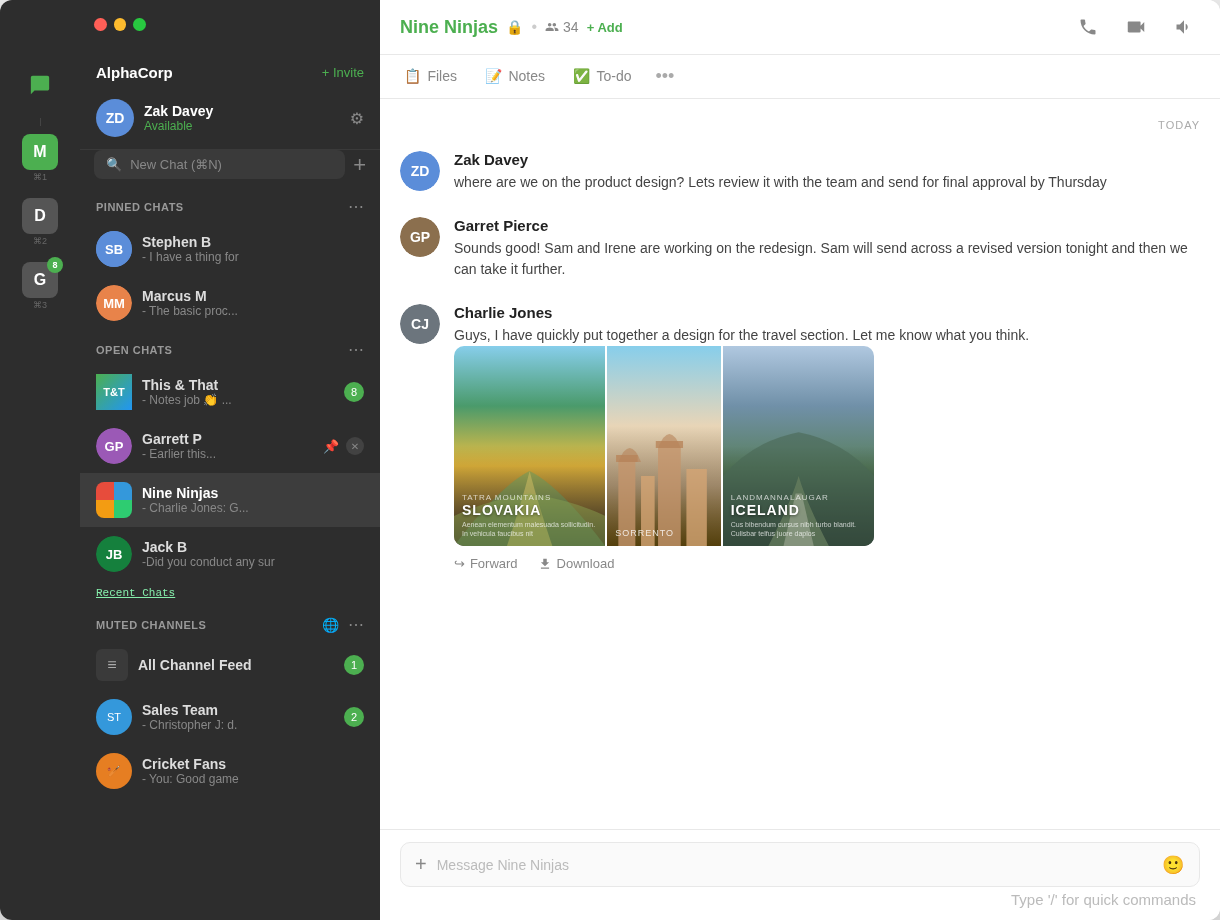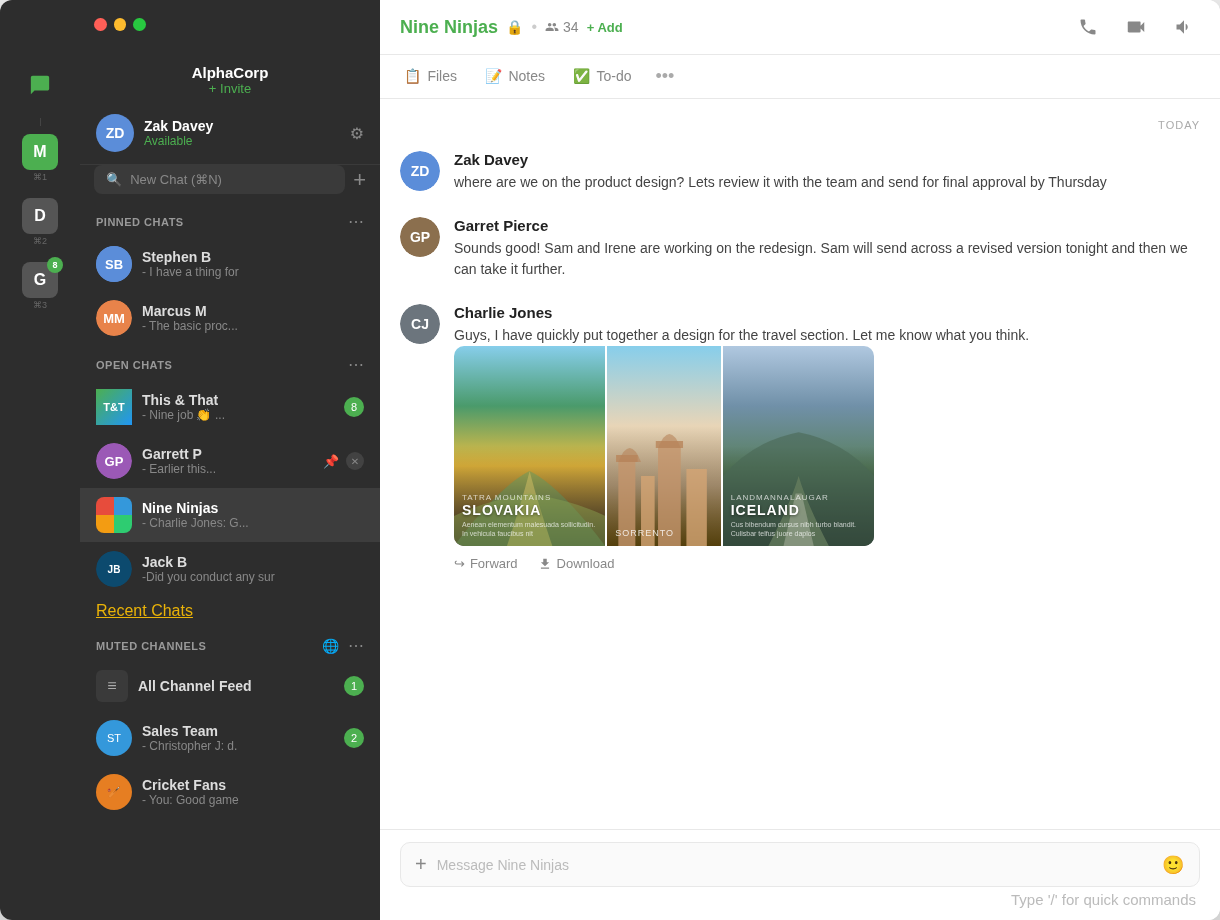--- a/index.html
+++ b/index.html
@@ -16,21 +16,21 @@
     
     .icon-bar { width: 80px; background: #2d2d2d; display: flex; flex-direction: column; align-items: center; padding-top: 50px; gap: 4px; }
     .icon-bar-item { width: 42px; height: 42px; border-radius: 10px; display: flex; align-items: center; justify-content: center; color: #aaa; font-size: 18px; cursor: pointer; position: relative; margin-bottom: 4px; }
     .icon-bar-letter { width: 36px; height: 36px; border-radius: 8px; background: #555; display: flex; align-items: center; justify-content: center; color: white; font-weight: bold; font-size: 16px; cursor: pointer; position: relative; }
     .icon-bar-letter.active { background: #4CAF50; }
     .icon-bar-section { display: flex; flex-direction: column; align-items: center; margin-bottom: 12px; }
     .icon-bar-sc { font-size: 9px; color: #666; margin-top: 2px; }
 
     
     .sidebar { width: 300px; background: #2d2d2d; display: flex; flex-direction: column; }
-    .sidebar-header { padding: 14px 16px 10px; display: flex; align-items: center; justify-content: space-between; padding-top: 16px; flex-direction: column; }
+    .sidebar-header { padding: 14px 16px 10px; display: flex; align-items: center; justify-content: space-between; padding-top: 16px; }
     .sidebar-title { color: white; font-size: 15px; font-weight: 600; }
     .invite-btn { color: #4CAF50; font-size: 13px; cursor: pointer; display: flex; align-items: center; gap: 4px; }
     .profile-row { padding: 8px 16px 12px; display: flex; align-items: center; gap: 10px; border-bottom: 1px solid #3a3a3a; }
     .profile-avatar { width: 38px; height: 38px; border-radius: 50%; background: #888; overflow: hidden; position: relative; }
     .avatar-placeholder { width: 100%; height: 100%; display: flex; align-items: center; justify-content: center; font-size: 14px; font-weight: bold; color: white; }
     .profile-info { flex: 1; }
     .profile-name { color: white; font-size: 14px; font-weight: 600; }
     .profile-status { color: #4CAF50; font-size: 12px; }
     .profile-gear { color: #888; cursor: pointer; font-size: 16px; }
     .search-icon { color: #888; font-size: 13px; }
@@ -51,21 +51,21 @@
     .chat-avatar { width: 36px; height: 36px; border-radius: 50%; flex-shrink: 0; overflow: hidden; position: relative; }
     .chat-avatar-group { width: 36px; height: 36px; border-radius: 8px; flex-shrink: 0; overflow: hidden; position: relative; background: #555; }
     .chat-info { flex: 1; min-width: 0; }
     .chat-name { color: #ddd; font-size: 14px; font-weight: 600; white-space: nowrap; overflow: hidden; text-overflow: ellipsis; }
     .chat-preview { color: #888; font-size: 12px; white-space: nowrap; overflow: hidden; text-overflow: ellipsis; }
     .chat-badge { background: #4CAF50; color: white; border-radius: 50%; width: 20px; height: 20px; font-size: 11px; display: flex; align-items: center; justify-content: center; flex-shrink: 0; }
     .chat-actions { display: flex; gap: 6px; align-items: center; }
     .pin-icon { color: #888; font-size: 13px; }
     .close-icon-small { color: #888; font-size: 13px; cursor: pointer; background: rgba(255,255,255,0.1); border-radius: 50%; width: 18px; height: 18px; display: flex; align-items: center; justify-content: center; font-size: 10px; }
 
-    .recent-chats { padding: 6px 16px; color: #eab308; font-size: 16px; cursor: pointer; text-decoration: underline; }
+    .recent-chats { padding: 6px 16px; color: #86efac; font-size: 11px; cursor: pointer; text-decoration: underline; font-family: Liberation Mono, monospace; }
 
     
     .av-blue { background: #5b8dd9; }
     .av-teal { background: #1abc9c; }
 
     
     .main-area { flex: 1; display: flex; flex-direction: column; background: #fff; }
     .chat-header { padding: 0 20px; height: 55px; border-bottom: 1px solid #e8e8e8; display: flex; align-items: center; justify-content: space-between; }
     .chat-title-area { display: flex; align-items: center; gap: 8px; }
     .chat-name-main { color: #4CAF50; font-size: 18px; font-weight: 700; }
@@ -213,21 +213,21 @@
 
     <div class="section-header">
       <span class="section-title">OPEN CHATS</span>
       <span class="section-more">⋯</span>
     </div>
 
     <div class="chat-item">
       <div class="chat-avatar-group" style="background: linear-gradient(135deg,#4CAF50,#2196F3); border-radius:0; width:36px; height:36px; display:flex; align-items:center;justify-content:center; color:white; font-size:11px; font-weight:bold;">T&amp;T</div>
       <div class="chat-info">
         <div class="chat-name">This &amp; That</div>
-        <div class="chat-preview">- Nine job 👏 ...</div>
+        <div class="chat-preview">- Notes job 👏 ...</div>
       </div>
       <div class="chat-badge">8</div>
     </div>
 
     <div class="chat-item">
       <div class="chat-avatar">
         <div class="avatar-placeholder" style="background:#9b59b6;border-radius:50%;width:36px;height:36px;display:flex;align-items:center;justify-content:center;color:white;font-weight:bold;font-size:13px;">GP</div>
       </div>
       <div class="chat-info">
         <div class="chat-name">Garrett P</div>
@@ -247,21 +247,21 @@
         <div class="mosaic-cell" style="background:#2ecc71;"></div>
       </div>
       <div class="chat-info">
         <div class="chat-name" style="color:white;">Nine Ninjas</div>
         <div class="chat-preview">- Charlie Jones: G...</div>
       </div>
     </div>
 
     <div class="chat-item">
       <div class="chat-avatar">
-        <div class="avatar-placeholder" style="background:#0c4a6e;border-radius:50%;width:36px;height:36px;display:flex;align-items:center;justify-content:center;color:white;font-weight:bold;font-size:10px;">JB</div>
+        <div class="avatar-placeholder" style="background:#15803d;border-radius:50%;width:36px;height:36px;display:flex;align-items:center;justify-content:center;color:white;font-weight:bold;font-size:13px;">JB</div>
       </div>
       <div class="chat-info">
         <div class="chat-name">Jack B</div>
         <div class="chat-preview">-Did you conduct any sur</div>
       </div>
     </div>
 
     <div class="recent-chats">Recent Chats</div>
 
     <div class="section-header">

